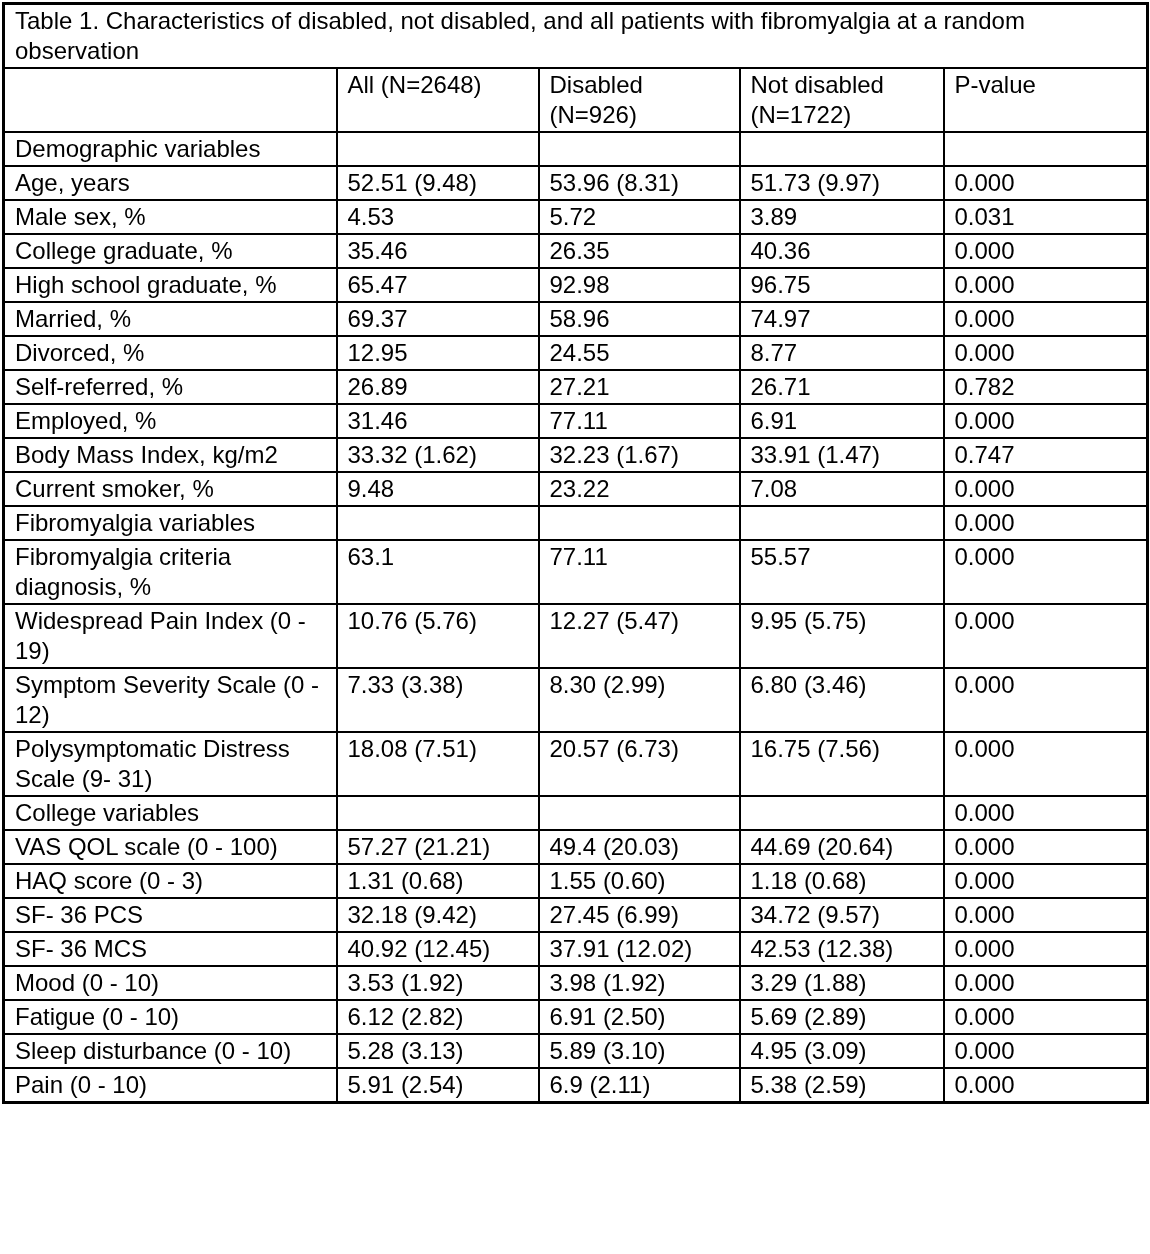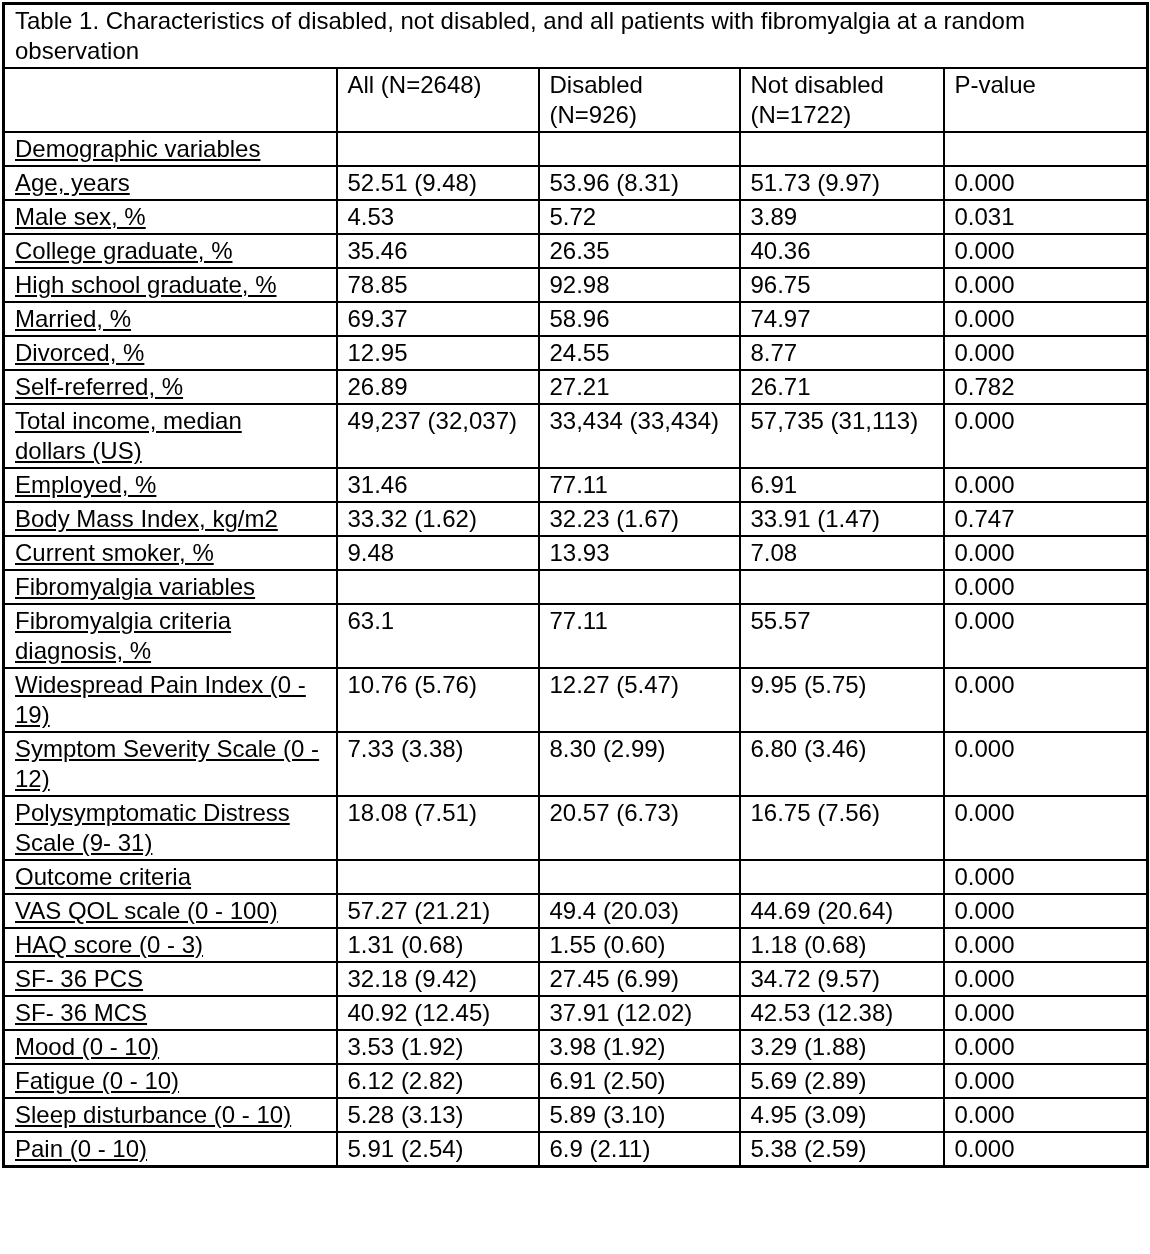--- a/index.html
+++ b/index.html
@@ -35,21 +35,21 @@
     box-sizing: border-box;
   }
   td.title-cell {
     padding-top: 2px;
     padding-bottom: 3px;
   }
   tr.header-row td {
     vertical-align: top;
     height: 64px;
   }
-  td.cell-label { vertical-align: top; text-decoration: underline; }
+  td.cell-label { vertical-align: top; }
   td.cell-val   { vertical-align: bottom; }
   td.cell-p     { vertical-align: top; margin-left: 44px; }
 </style>
 </head>
 <body>
 
 <div class="page">
   <table class="t1">
     <colgroup>
       <col style="width:333px">
@@ -95,21 +95,21 @@
   </tr>
         <tr>
     <td class="cell-label">College graduate, %</td>
     <td class="cell-val">35.46</td>
     <td class="cell-val">26.35</td>
     <td class="cell-val">40.36</td>
     <td class="cell-p">0.000</td>
   </tr>
         <tr>
     <td class="cell-label">High school graduate, %</td>
-    <td class="cell-val">78.85</td>
+    <td class="cell-val">65.47</td>
     <td class="cell-val">92.98</td>
     <td class="cell-val">96.75</td>
     <td class="cell-p">0.000</td>
   </tr>
         <tr>
     <td class="cell-label">Married, %</td>
     <td class="cell-val">69.37</td>
     <td class="cell-val">58.96</td>
     <td class="cell-val">74.97</td>
     <td class="cell-p">0.000</td>
@@ -122,45 +122,37 @@
     <td class="cell-p">0.000</td>
   </tr>
         <tr>
     <td class="cell-label">Self-referred, %</td>
     <td class="cell-val">26.89</td>
     <td class="cell-val">27.21</td>
     <td class="cell-val">26.71</td>
     <td class="cell-p">0.782</td>
   </tr>
         <tr>
-    <td class="cell-label">Total income, median
-dollars (US)</td>
-    <td class="cell-val">49,237 (32,037)</td>
-    <td class="cell-val">33,434 (33,434)</td>
-    <td class="cell-val">57,735 (31,113)</td>
-    <td class="cell-p">0.000</td>
-  </tr>
-        <tr>
     <td class="cell-label">Employed, %</td>
     <td class="cell-val">31.46</td>
     <td class="cell-val">77.11</td>
     <td class="cell-val">6.91</td>
     <td class="cell-p">0.000</td>
   </tr>
         <tr>
     <td class="cell-label">Body Mass Index, kg/m2</td>
     <td class="cell-val">33.32 (1.62)</td>
     <td class="cell-val">32.23 (1.67)</td>
     <td class="cell-val">33.91 (1.47)</td>
     <td class="cell-p">0.747</td>
   </tr>
         <tr>
     <td class="cell-label">Current smoker, %</td>
     <td class="cell-val">9.48</td>
-    <td class="cell-val">13.93</td>
+    <td class="cell-val">23.22</td>
     <td class="cell-val">7.08</td>
     <td class="cell-p">0.000</td>
   </tr>
         <tr>
     <td class="cell-label">Fibromyalgia variables</td>
     <td class="cell-val"></td>
     <td class="cell-val"></td>
     <td class="cell-val"></td>
     <td class="cell-p">0.000</td>
   </tr>
@@ -190,21 +182,21 @@
   </tr>
         <tr>
     <td class="cell-label">Polysymptomatic Distress
 Scale (9- 31)</td>
     <td class="cell-val">18.08 (7.51)</td>
     <td class="cell-val">20.57 (6.73)</td>
     <td class="cell-val">16.75 (7.56)</td>
     <td class="cell-p">0.000</td>
   </tr>
         <tr>
-    <td class="cell-label">Outcome criteria</td>
+    <td class="cell-label">College variables</td>
     <td class="cell-val"></td>
     <td class="cell-val"></td>
     <td class="cell-val"></td>
     <td class="cell-p">0.000</td>
   </tr>
         <tr>
     <td class="cell-label">VAS QOL scale (0 - 100)</td>
     <td class="cell-val">57.27 (21.21)</td>
     <td class="cell-val">49.4 (20.03)</td>
     <td class="cell-val">44.69 (20.64)</td>

